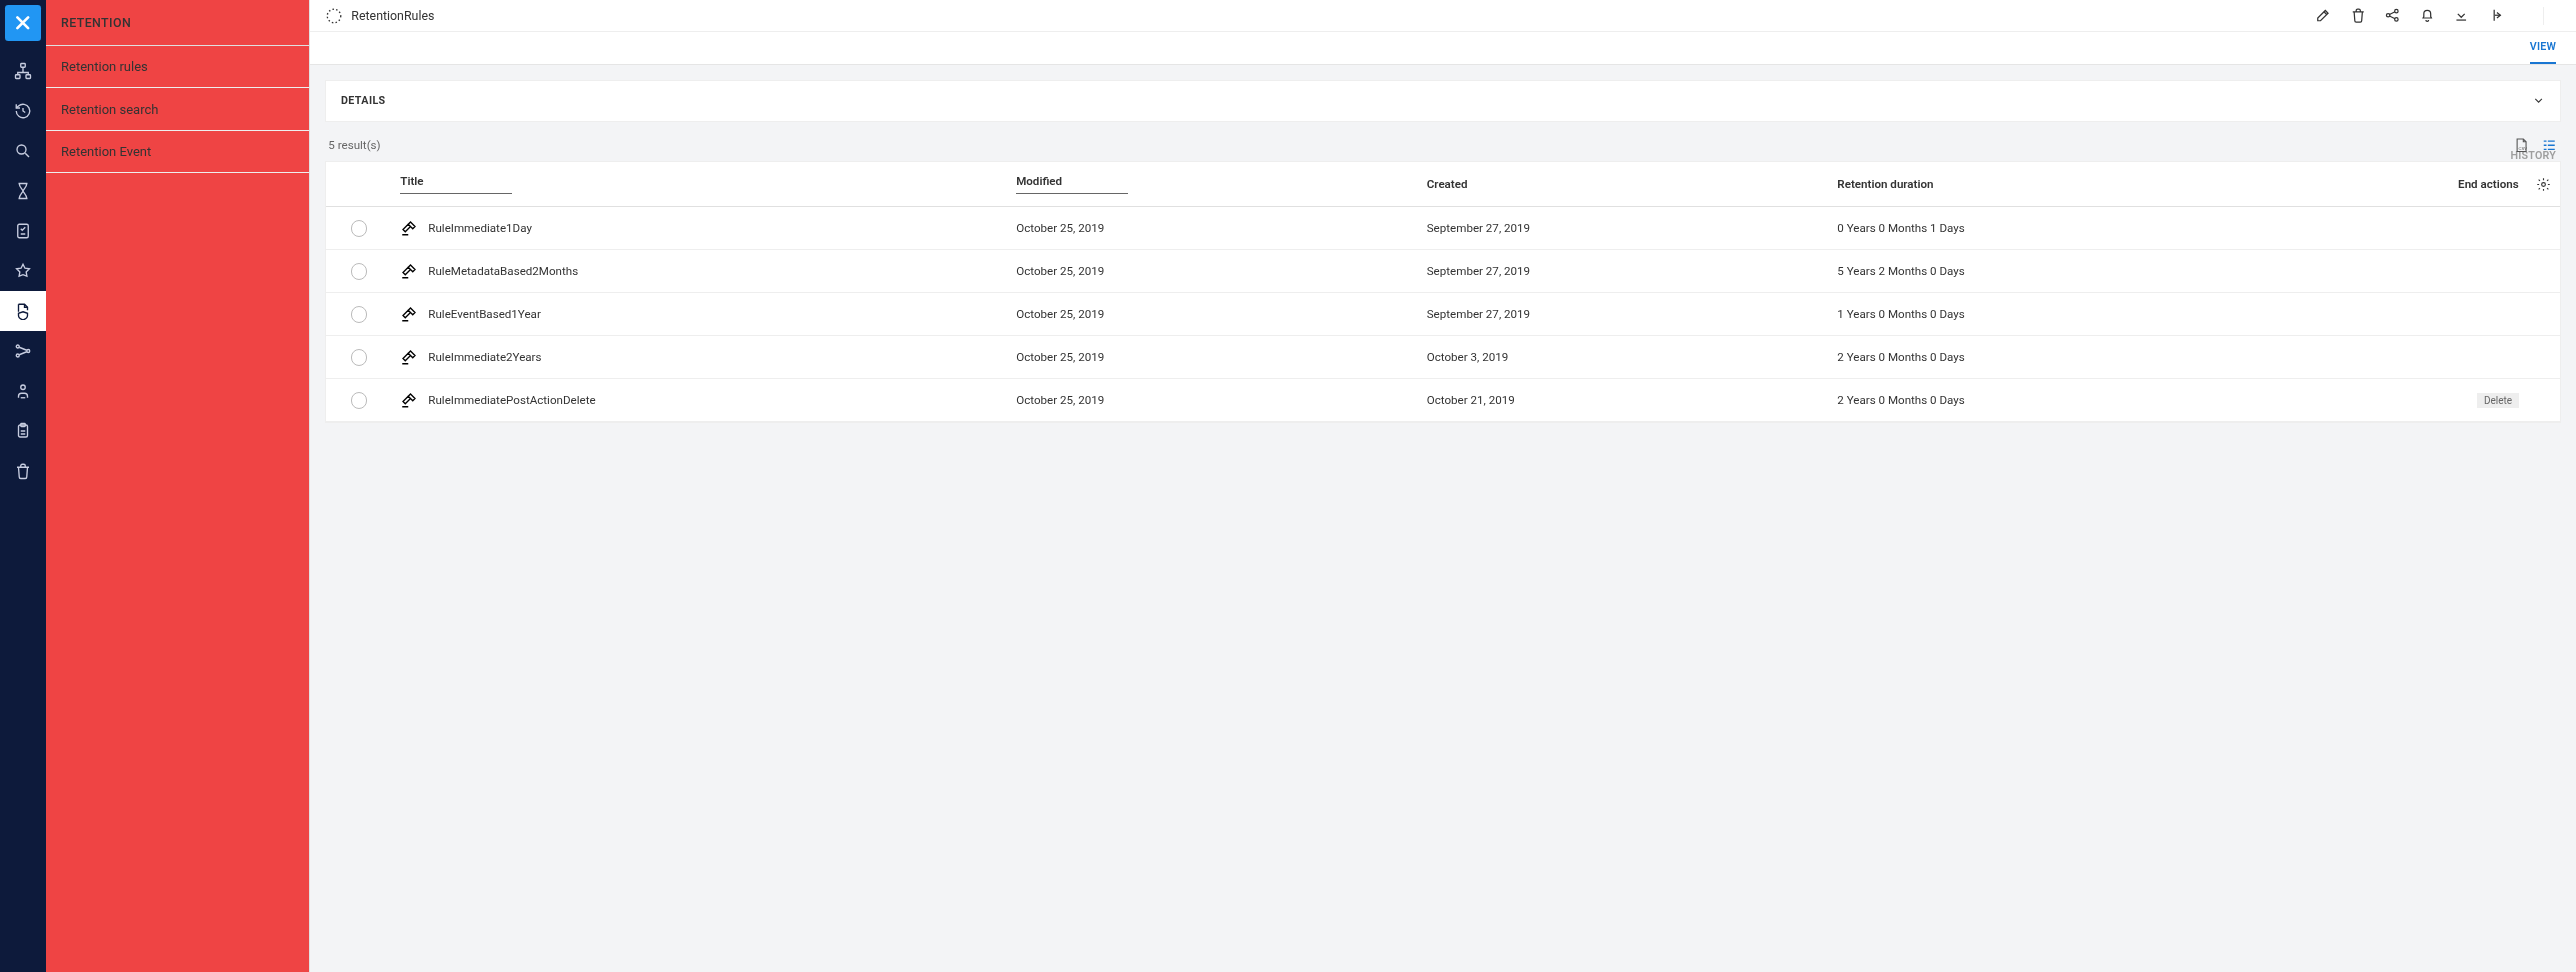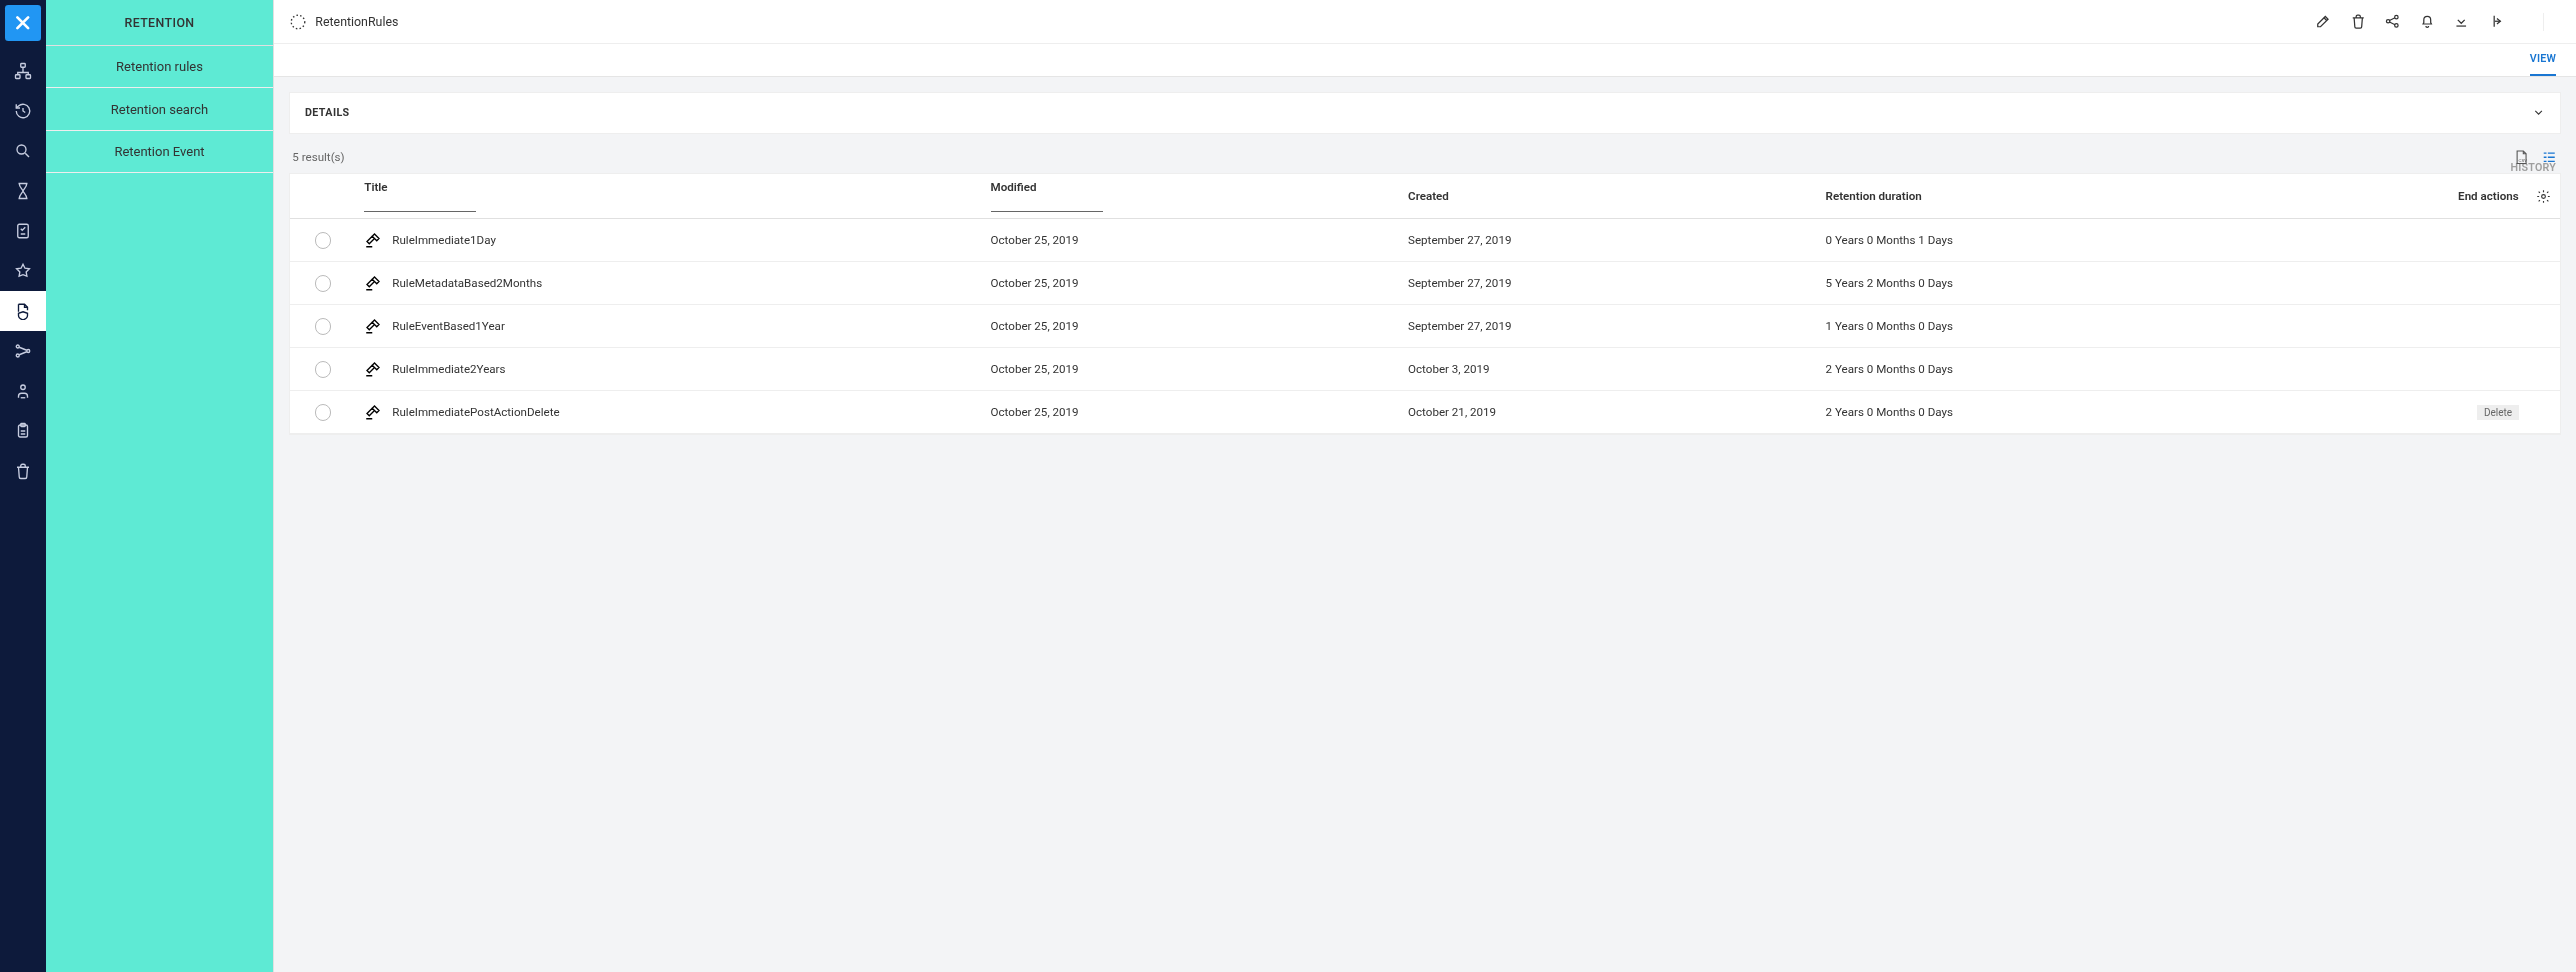--- a/index.html
+++ b/index.html
@@ -38,25 +38,25 @@
     position: relative;
   }
   .rail-item.active {
     background: #fff;
     color: #0d1a3b;
   }
   .rail-item svg { width: 18px; height: 18px; }
 
   
   .sidebar {
-    width: 228px;
-    background: #5eead4;
+    width: 264px;
+    background: #ef4444;
     border-right: 0.8px solid #e0e0e0;
     flex-shrink: 0;
-    display: flex; flex-direction: column; text-align: center;
+    display: flex; flex-direction: column;
   }
   .sidebar-header {
     padding: 15px 15px;
     font-weight: 500;
     font-size: 12.4px;
     letter-spacing: 0.4px;
     color: #333;
     border-bottom: 0.8px solid #e0e0e0;
   }
   .sidebar-item {
@@ -71,21 +71,21 @@
   .main {
     flex: 1;
     display: flex; flex-direction: column;
     background: #f3f4f6;
     min-width: 0;
   }
   .topbar {
     background: #fff;
     display: flex; align-items: center;
     padding: 4px 15px;
-    height: 44px;
+    height: 32px;
     border-bottom: 0.8px solid #eee;
     text-align: right;
   }
   .topbar-title-wrap {
     display: flex; align-items: center; gap: 8.3px;
     flex: 1;
   }
   .topbar-title { font-size: 12.4px; color: #333; }
   .topbar-actions { display: flex; align-items: center; gap: 16.5px; }
   .topbar-actions .act { width: 18px; height: 18px; color: #333; cursor: pointer; display:flex; align-items:center; justify-content:center;}
@@ -151,21 +151,21 @@
   .thead {
     height: 45px;
     border-bottom: 0.8px solid #e0e0e0;
   }
   .th {
     padding: 0 8.3px;
     font-size: 11.6px;
     font-weight: 600;
     color: #333;
   }
-  .th-sorter { border-bottom: 0.8px solid #666; padding-bottom: 17px; display:inline-block; min-width: 112px;}
+  .th-sorter { border-bottom: 0.8px solid #666; padding-bottom: 5px; display:inline-block; min-width: 112px;}
   .trow {
     min-height: 43px;
     border-bottom: 0.8px solid #eee;
     padding: 5px 0;
   }
   .td { padding: 0 8.3px; font-size: 11.6px; color: #333; }
   .checkbox {
     width: 16.5px; height: 16.5px; border: 1.7px solid #bbb; border-radius: 50%;
     margin: 0 auto; cursor:pointer;
   }

